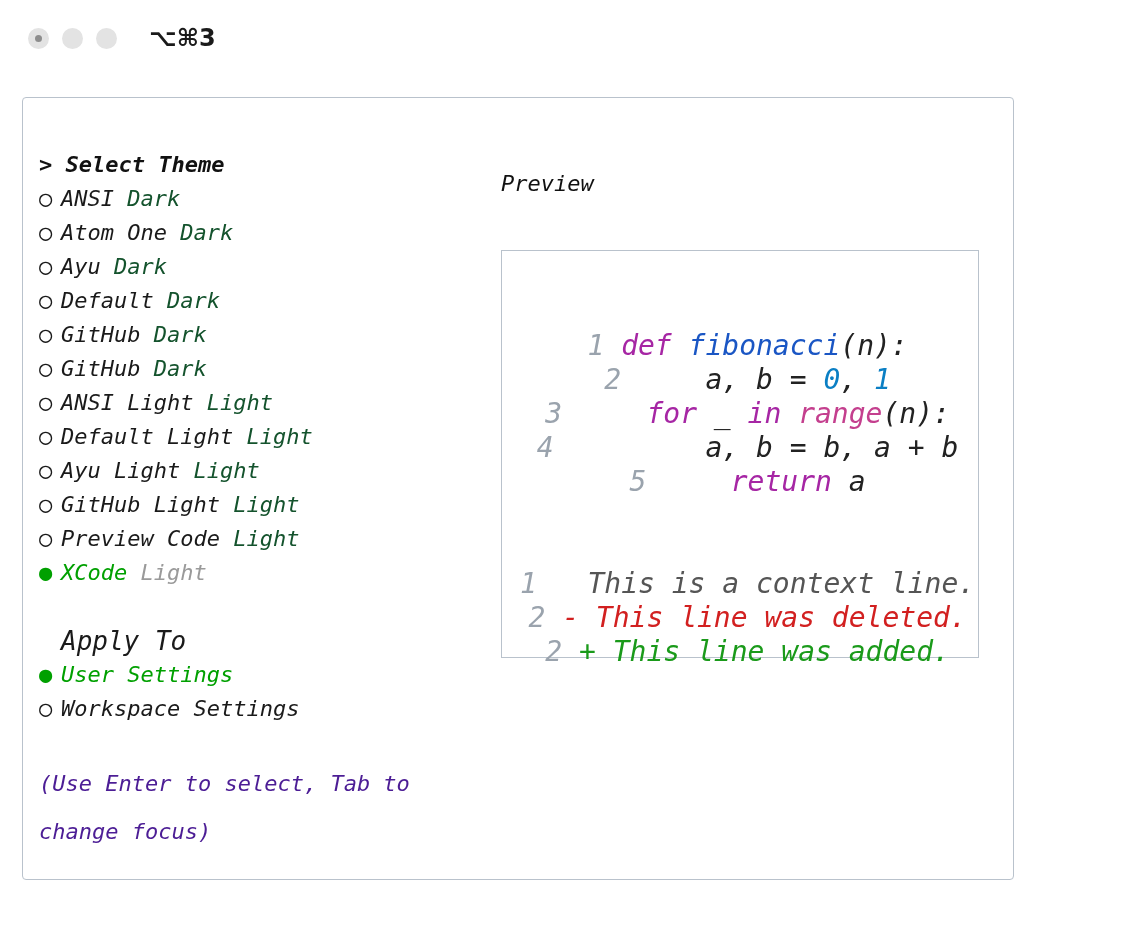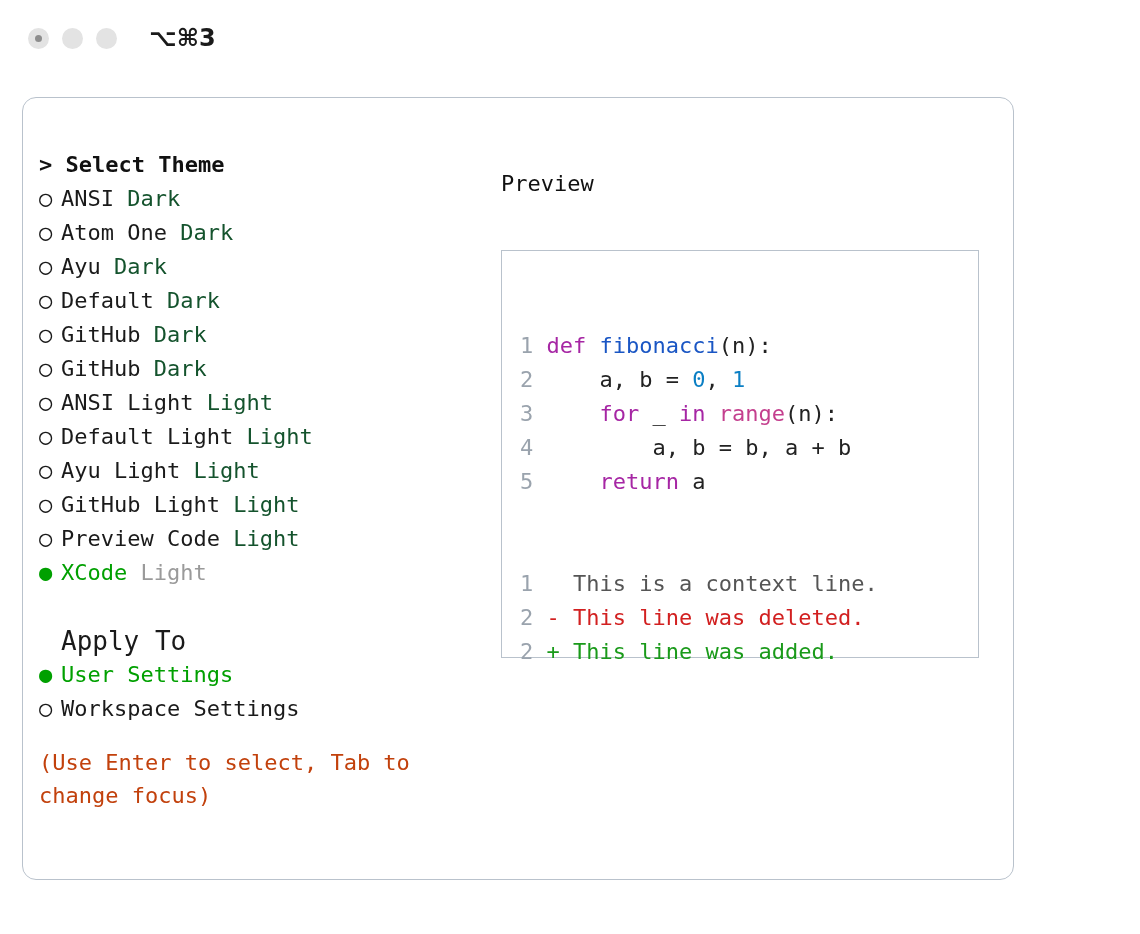--- a/index.html
+++ b/index.html
@@ -61,23 +61,24 @@
     letter-spacing: 0px;
     font-family: "DejaVu Sans", sans-serif;
   }
   .panel {
     position: absolute;
     left: 22px;
     top: 97px;
     width: 992px;
     height: 783px;
     border: 1px solid #b9c2cc;
-    border-radius: 14px;
-    box-sizing: border-box;
-    background: #ffffff;
+    border-radius: 4px;
+    box-sizing: border-box;
+    background: #ffffff;
+    font-style: italic;
   }
   .panel-inner {
     position: relative;
     width: 100%;
     height: 100%;
   }
   .col-left {
     position: absolute;
     left: 16px;
     top: 50px;
@@ -127,43 +128,44 @@
   }
   .spacer-sm { height: 34px; }
   .apply-heading {
     font-size: 26px;
     line-height: 34px;
     color: #1a1a1a;
     white-space: pre;
     padding-left: 22px;
   }
   .hint {
-    margin-top: 20px;
-    font-size: 22px;
-    line-height: 33px;
-    color: #c2410c;
+    margin-top: 34px;
+    font-size: 22px;
+    line-height: 48px;
+    color: #4c1d95;
     width: 420px;
   }
   .preview-box {
     position: absolute;
     left: 478px;
     top: 152px;
     width: 478px;
     height: 408px;
     border: 1px solid #b9c2cc;
     box-sizing: border-box;
     background: #ffffff;
   }
   .code {
     position: absolute;
     left: 18px;
     top: 44px;
-    font-size: 22px;
-    line-height: 34px;
-    white-space: pre;
+    font-size: 28px;
+    line-height: 34px;
+    white-space: pre;
+    text-align: center;
   }
   .ln {
     color: #9aa3ad;
   }
   .kw { color: #a626a4; }
   .fn { color: #1a56c4; }
   .num { color: #0b7fc4; }
   .plain { color: #222222; }
   .builtin { color: #c43f8e; }
   .diff-ctx { color: #555555; }

